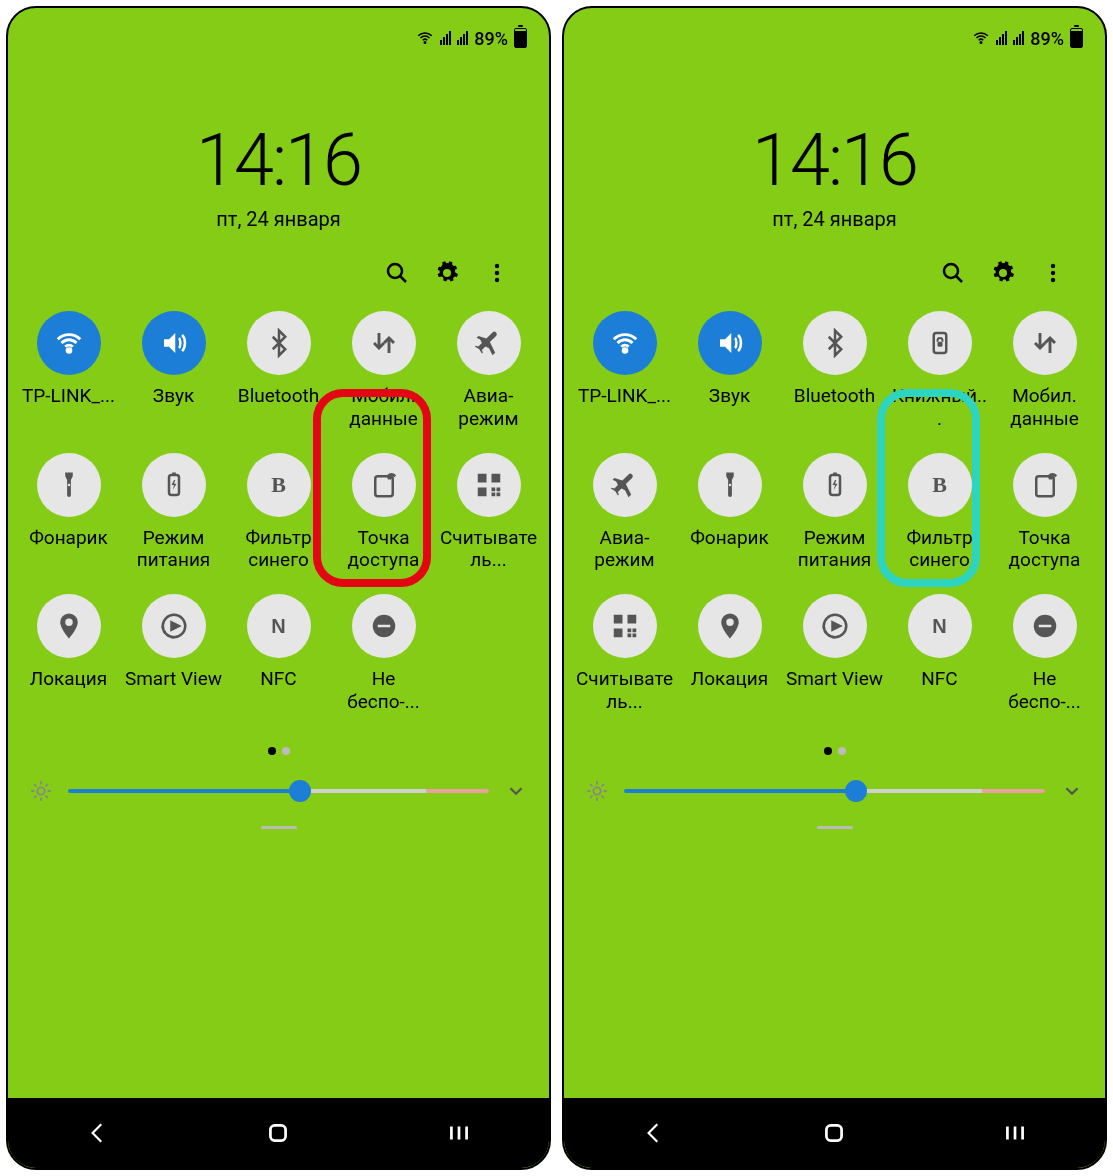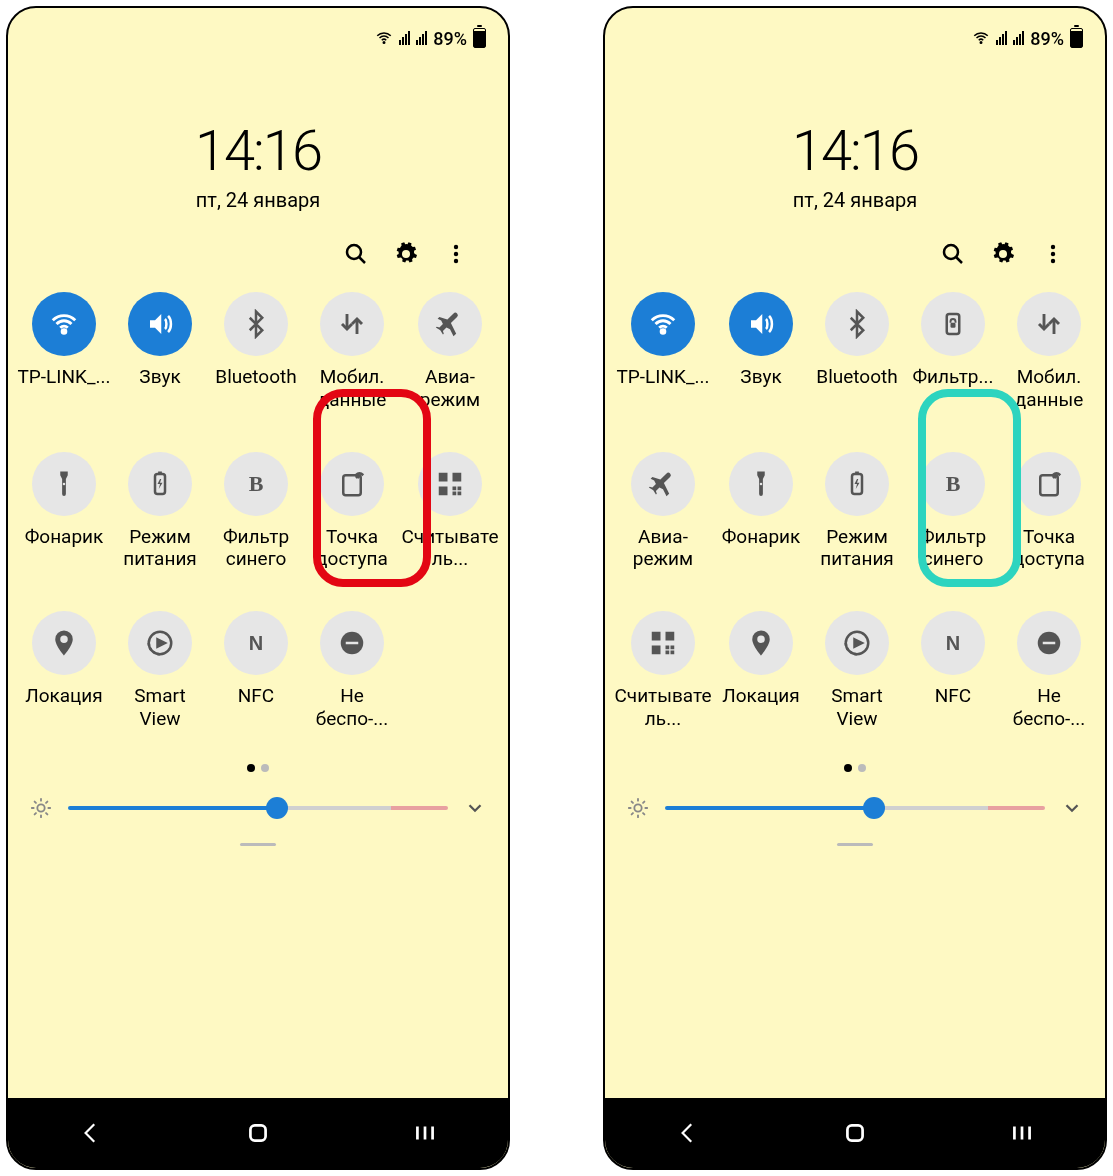--- a/index.html
+++ b/index.html
@@ -8,26 +8,26 @@
     background: #fff;
     font-family: -apple-system, BlinkMacSystemFont, "Segoe UI", Roboto, sans-serif;
     width: 1113px;
     height: 1176px;
     display: flex;
     justify-content: space-between;
     box-sizing: border-box;
     padding: 6px;
   }
   .phone {
-    width: 504px;
+    width: 545px;
     height: 1164px;
     border: 2px solid #000;
     border-radius: 30px;
     box-sizing: border-box;
-    background: #fef9c3;
+    background: #84cc16;
     position: relative;
     overflow: hidden;
     display: flex;
     flex-direction: column;
   }
   .status-bar {
     display: flex;
     justify-content: flex-end;
     align-items: center;
     padding: 14px 22px 4px 22px;
@@ -42,21 +42,21 @@
     background: linear-gradient(to top, #000 89%, transparent 89%);
   }
   .status-bar .batt::before {
     content:""; position:absolute; top:-4px; left:2.5px; width:5px; height:2px; background:#000; border-radius:1px;
   }
   .clock-block {
     text-align: center;
     margin-top: 60px;
   }
   .clock-time {
-    font-size: 56px;
+    font-size: 72px;
     font-weight: 300;
     color: #000;
     letter-spacing: -2px;
   }
   .clock-date {
     font-size: 20px;
     color: #000;
     margin-top: 4px;
   }
   .tool-row {
@@ -64,21 +64,21 @@
     justify-content: flex-end;
     align-items: center;
     gap: 26px;
     padding: 30px 40px 10px 0;
   }
   .tool-row .icon { width: 24px; height: 24px; color: #000; }
   .tiles {
     display: grid;
     grid-template-columns: repeat(5, 1fr);
     padding: 16px 8px 0 8px;
-    row-gap: 40px;
+    row-gap: 22px;
   }
   .tile {
     display: flex;
     flex-direction: column;
     align-items: center;
     text-align: center;
   }
   .tile .circle {
     width: 64px; height: 64px;
     border-radius: 50%;
@@ -484,21 +484,21 @@
         <div class="label">Bluetooth</div>
       </div>
       <div class="tile">
         <div class="circle">
           <svg viewBox="0 0 24 24" fill="currentColor" stroke="currentColor" stroke-width="0">
             <rect x="7" y="4" width="10" height="16" rx="2" fill="none" stroke="currentColor" stroke-width="2"></rect>
             <rect x="10" y="11" width="4" height="4" rx="1"></rect>
             <path d="M10 11v-1a2 2 0 014 0v1" fill="none" stroke="currentColor" stroke-width="1.5"></path>
           </svg>
         </div>
-        <div class="label">Фильтр...</div>
+        <div class="label">Книжный...</div>
       </div>
       <div class="tile">
         <div class="circle">
           <svg viewBox="0 0 24 24" fill="none" stroke="currentColor" stroke-width="2.3">
             <path d="M8 4v12"></path>
             <polyline points="4 12 8 16 12 12"></polyline>
             <path d="M16 20V8"></path>
             <polyline points="12 12 16 8 20 12"></polyline>
           </svg>
         </div>

